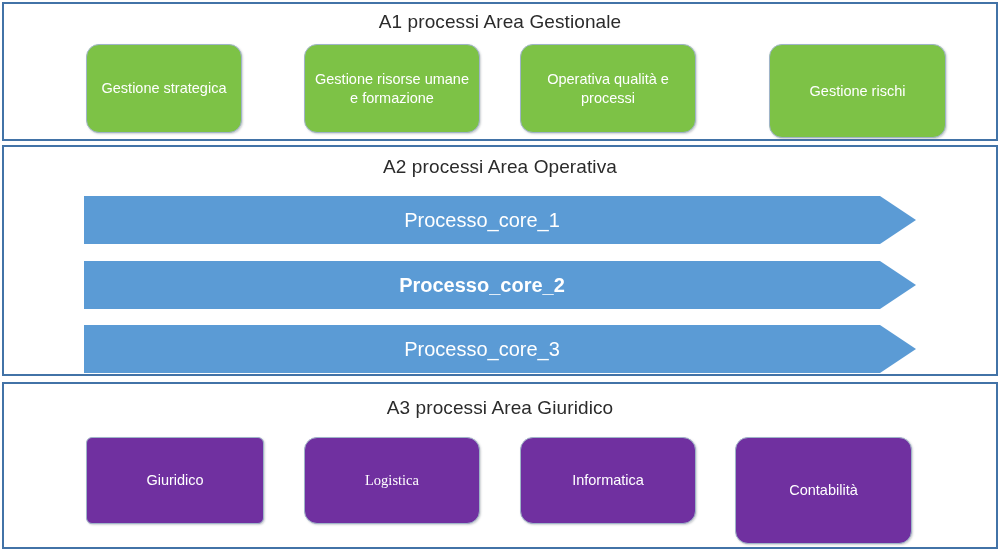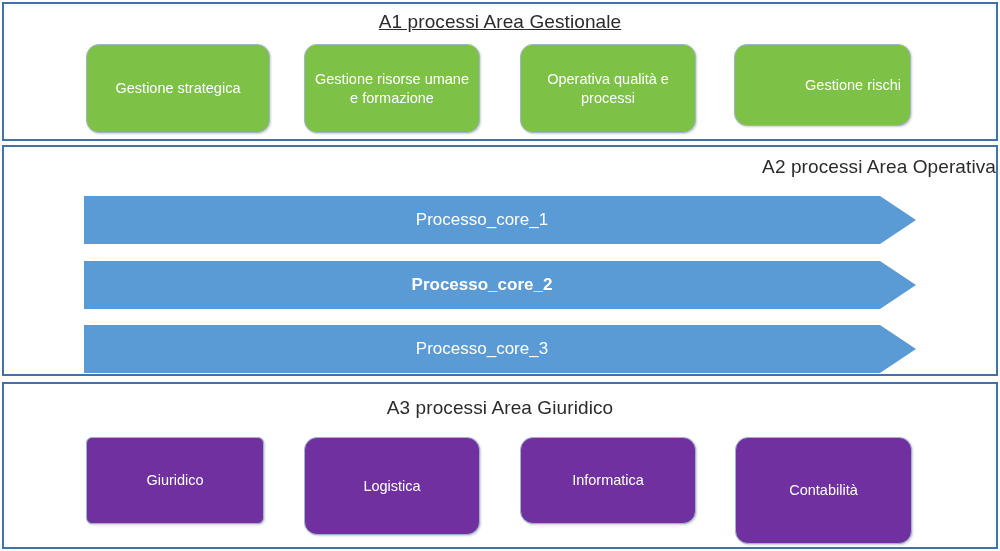--- a/index.html
+++ b/index.html
@@ -40,22 +40,22 @@
     left: 0;
     right: 0;
     text-align: center;
     color: #2b2b2b;
     font-size: 19px;
     font-weight: 400;
     letter-spacing: 0.1px;
     line-height: 24px;
     white-space: nowrap;
   }
-  #panel-a1 .panel-title { top: 6px; text-decoration: underline; }
-  #panel-a2 .panel-title { top: 8px; text-align: right; }
+  #panel-a1 .panel-title { top: 6px; }
+  #panel-a2 .panel-title { top: 8px; }
   #panel-a3 .panel-title { top: 12px; }
 
   
   .node-row {
     position: absolute;
     left: 0;
     right: 0;
   }
   .node {
     position: absolute;
@@ -93,45 +93,45 @@
   .arrow-label {
     position: absolute;
     left: 0;
     right: 36px;
     top: 0;
     height: 100%;
     display: flex;
     align-items: center;
     justify-content: center;
     color: #ffffff;
-    font-size: 17px;
+    font-size: 20px;
     line-height: 20px;
     pointer-events: none;
     white-space: nowrap;
   }
 </style>
 </head>
 <body>
 
 <div id="diagram">
 
   <div class="panel" id="panel-a1">
     <div class="panel-title">A1 processi Area Gestionale</div>
 
     <div class="node-row">
-      <div class="node green" style="left:82px; top:40px; width:184px; height:89px;">
+      <div class="node green" style="left:82px; top:40px; width:156px; height:89px;">
         <span>Gestione strategica</span>
       </div>
       <div class="node green" style="left:300px; top:40px; width:176px; height:89px;justify-content:center;">
         <span>Gestione risorse umane e formazione</span>
       </div>
       <div class="node green" style="left:516px; top:40px; width:176px; height:89px;">
         <span>Operativa qualità e processi</span>
       </div>
-      <div class="node green" style="left:730px; top:40px; width:177px; height:82px;justify-content:flex-end;">
+      <div class="node green" style="left:765px; top:40px; width:177px; height:94px;">
         <span>Gestione rischi</span>
       </div>
     </div>
   </div>
 
   <div class="panel" id="panel-a2">
     <div class="panel-title">A2 processi Area Operativa</div>
 
     <div class="arrow-wrap" style="top:49px;">
       <svg viewBox="0 0 832 48" preserveAspectRatio="none">
@@ -155,21 +155,21 @@
     </div>
   </div>
 
   <div class="panel" id="panel-a3">
     <div class="panel-title">A3 processi Area Giuridico</div>
 
     <div class="node-row">
       <div class="node purple" style="left:82px; top:53px; width:178px; height:87px;border-radius:6px;">
         <span>Giuridico</span>
       </div>
-      <div class="node purple" style="left:300px; top:53px; width:176px; height:98px;">
+      <div class="node purple" style="left:300px; top:53px; width:176px; height:87px;font-family:Liberation Serif, serif;">
         <span>Logistica</span>
       </div>
       <div class="node purple" style="left:516px; top:53px; width:176px; height:87px;">
         <span>Informatica</span>
       </div>
       <div class="node purple" style="left:731px; top:53px; width:177px; height:107px;">
         <span>Contabilità</span>
       </div>
     </div>
   </div>

